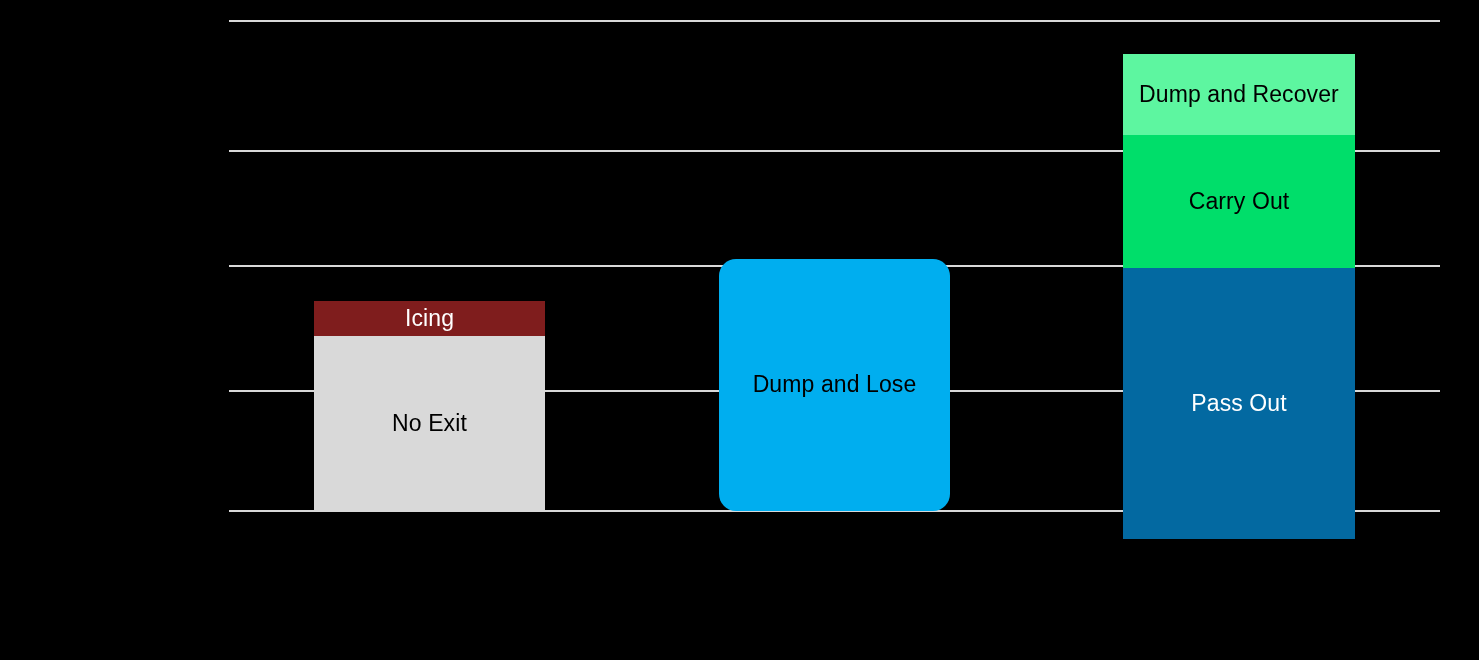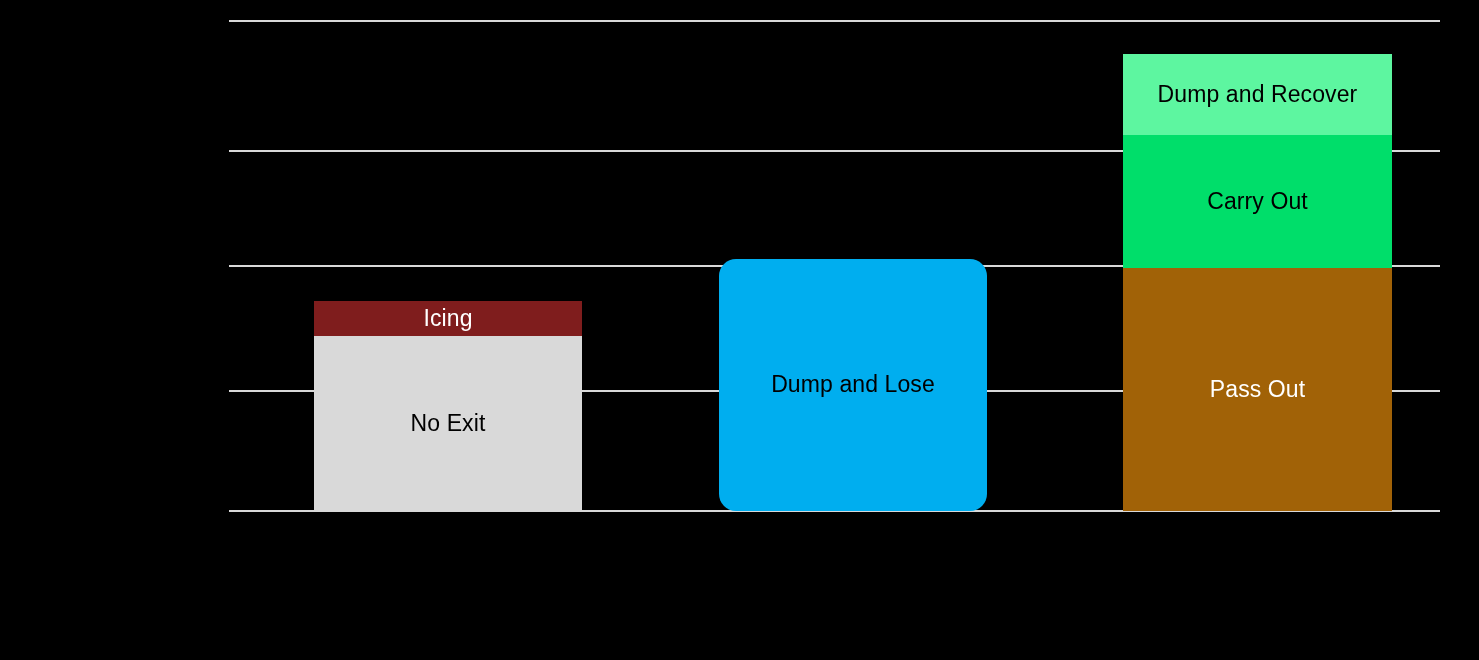--- a/index.html
+++ b/index.html
@@ -17,21 +17,20 @@
   }
   .gridline {
     position: absolute;
     height: 2px;
     background: #D9D9D9;
     left: 229px;
     width: 1211px;
   }
   .bar {
     position: absolute;
-    padding-left: 37px;
   }
   .seg {
     position: absolute;
     left: 0;
     width: 100%;
     box-sizing: border-box;
     display: flex;
     align-items: center;
     justify-content: center;
     text-align: center;
@@ -73,19 +72,19 @@
           <span class="seg-label label-dark">Dump and Lose</span>
         </div>
       </div>
       <div class="bar" style="left: 1123px; width: 232px; top: 0px; height: 660px;">
         <div class="seg" style="top: 54px; height: 81px; background: rgb(93, 246, 160);">
           <span class="seg-label label-dark">Dump and Recover</span>
         </div>
         <div class="seg" style="top: 135px; height: 133px; background: rgb(0, 222, 106);">
           <span class="seg-label label-dark">Carry Out</span>
         </div>
-        <div class="seg" style="top: 268px; height: 243px; background: #a16207;">
+        <div class="seg" style="top: 268px; height: 271px; background: #0369a1;">
           <span class="seg-label label-light">Pass Out</span>
         </div>
       </div>
     </div>
 
 </div>
 
 </body></html>

